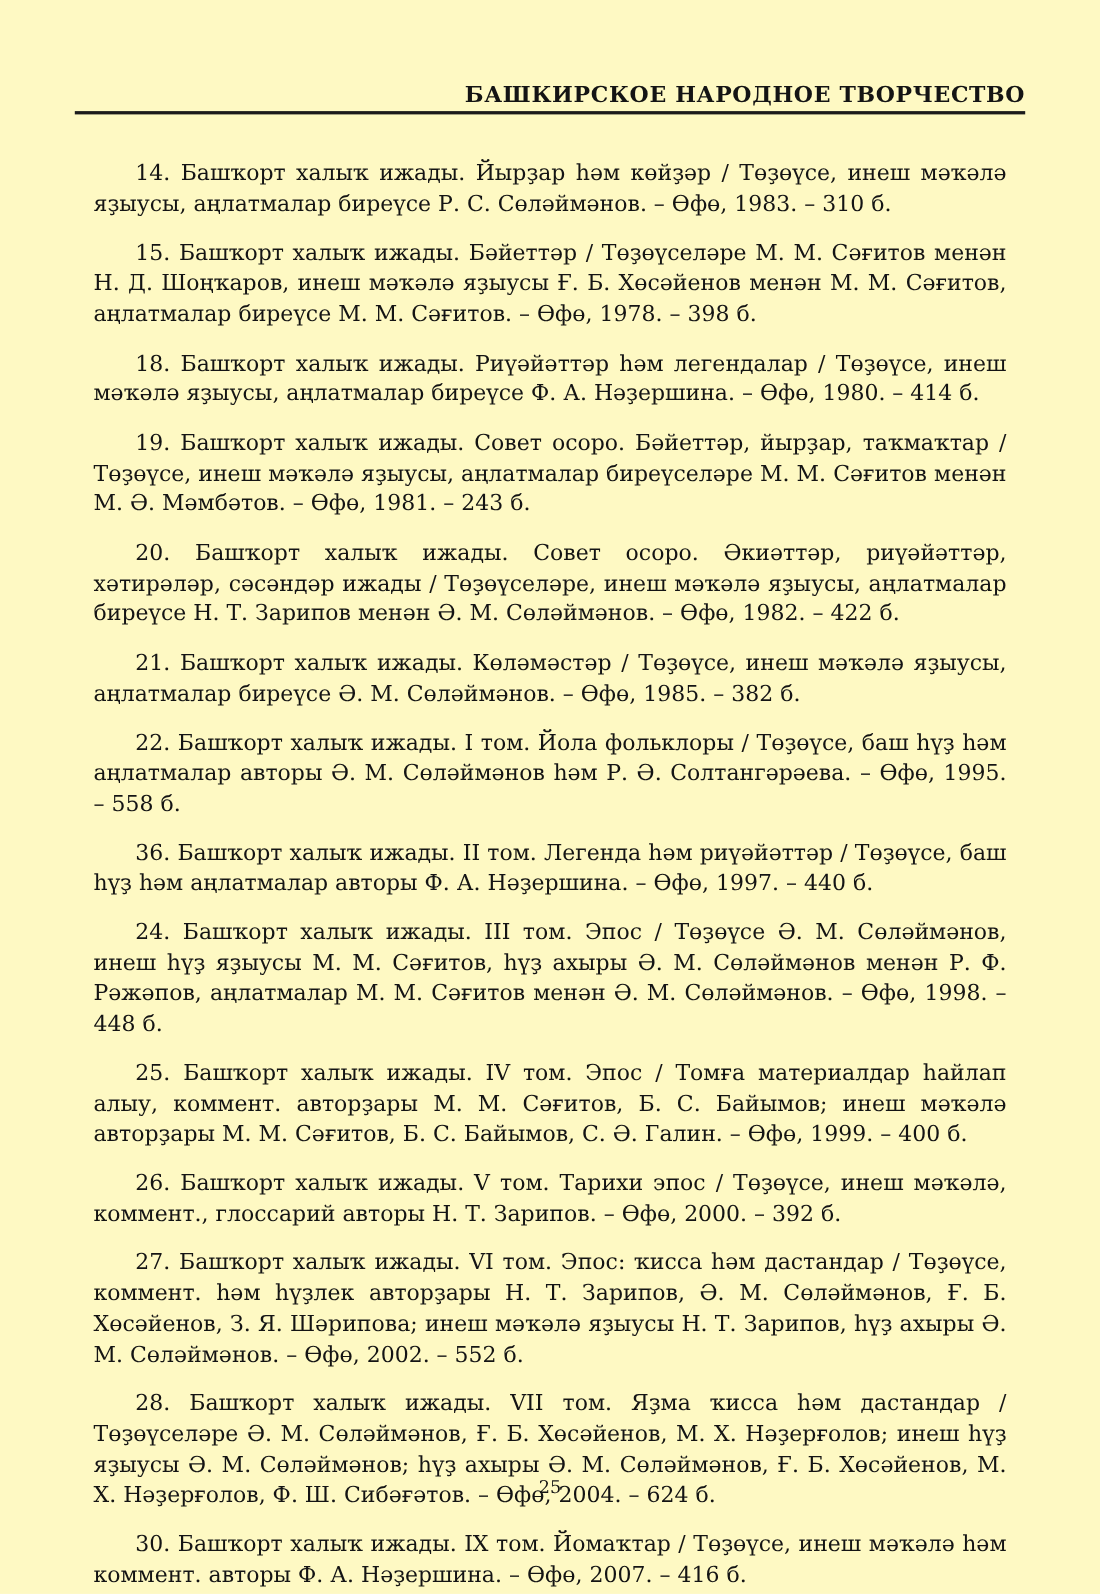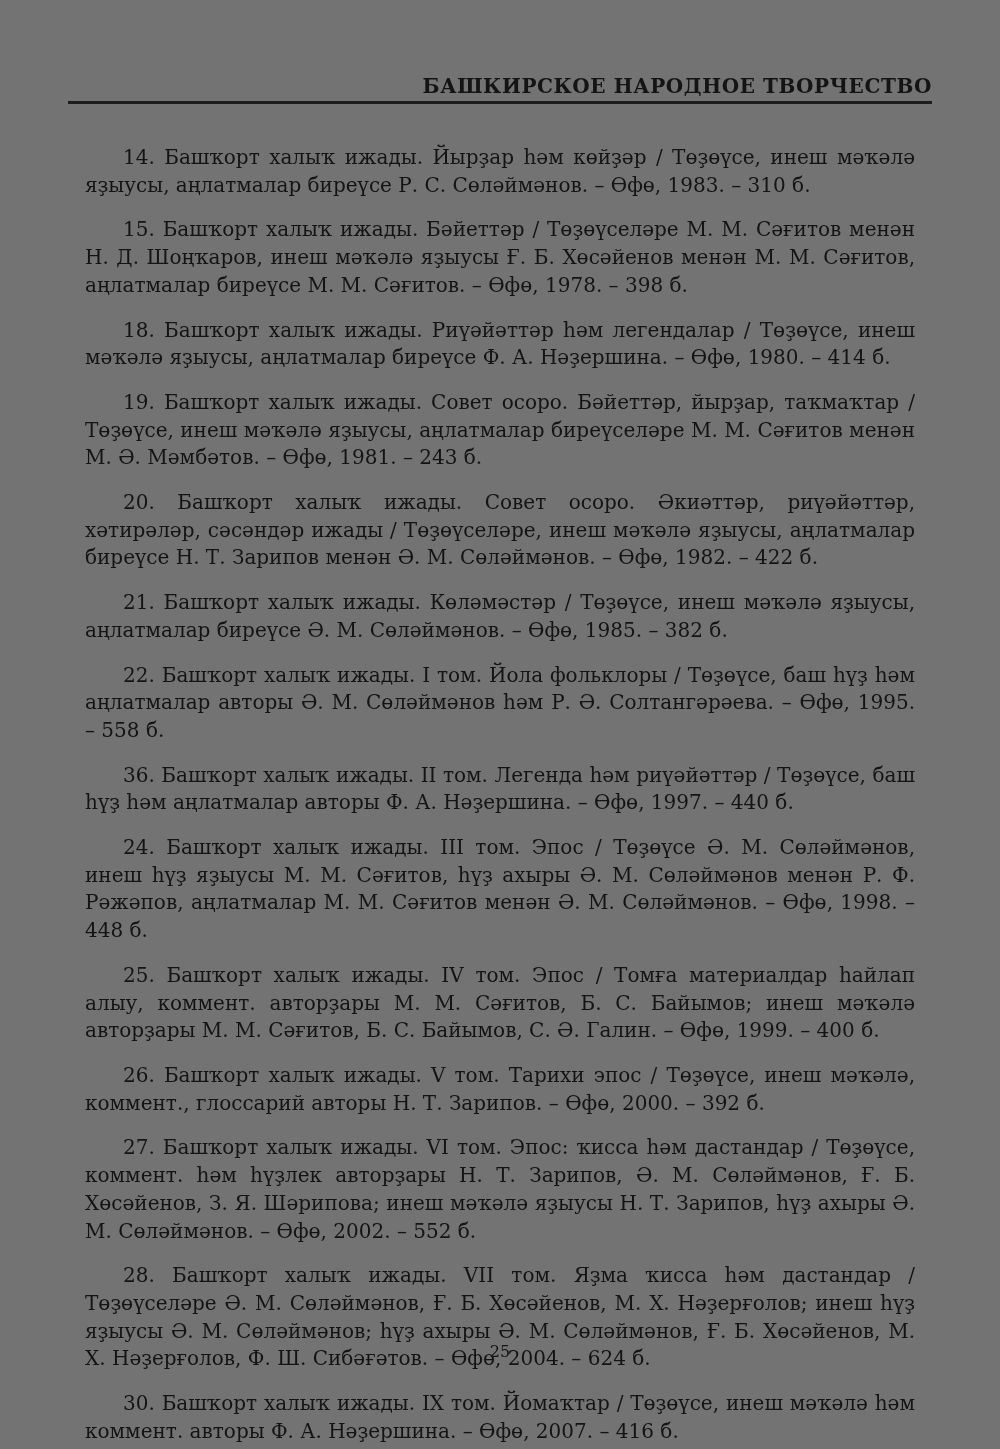--- a/index.html
+++ b/index.html
@@ -4,21 +4,21 @@
 <style>
   html, body {
     margin: 0;
     padding: 0;
     background: #ffffff;
   }
   .page {
     position: relative;
     width: 1000px;
     height: 1449px;
-    background: #737373;
+    background: #fef9c3;
     font-family: "DejaVu Serif", "Liberation Serif", serif;
     color: #141414;
     overflow: hidden;
   }
   .running-head {
     position: absolute;
     top: 74px;
     left: 68px;
     right: 68px;
     text-align: right;

